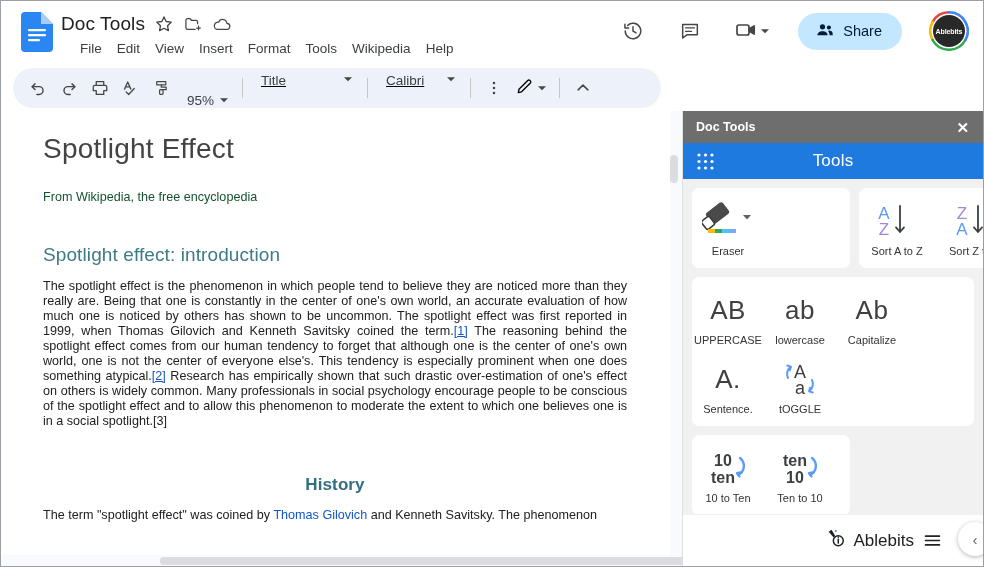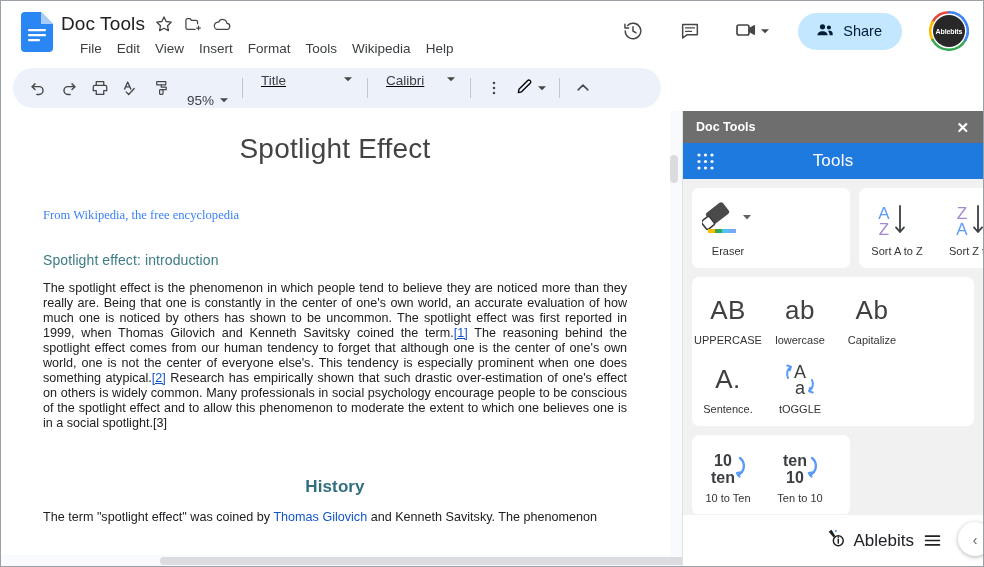--- a/index.html
+++ b/index.html
@@ -116,26 +116,26 @@
     flex: 1; min-width: 0; position: relative;
     background: #f8fafd; overflow: hidden;
   }
   .page {
     position: absolute; left: 0; top: 0; right: 12px; bottom: 11px;
     background: #fff; overflow: hidden;
     padding: 22px 43px 0 42px;
   }
   .doc-h1 {
     font-size: 28px; font-weight: 400; color: #434343;
-    text-align: center; letter-spacing: .2px; margin-bottom: 43px;
+    text-align: left; letter-spacing: .2px; margin-bottom: 25px;
     font-family: "Liberation Sans", sans-serif;
   }
-  .doc-sub { font-size: 12.6px; color: #3b82f6; margin-bottom: 29px; font-family: Liberation Serif, serif; }
+  .doc-sub { font-size: 12.6px; color: #14532d; margin-bottom: 40px; }
   .doc-h2 {
-    font-size: 14px; color: #3d7b86; font-weight: 400;
+    font-size: 19px; color: #3d7b86; font-weight: 400;
     margin-bottom: 13px; letter-spacing: .1px;
   }
   .doc-h2.bold { font-weight: bold; font-size: 17px; color: #2f6f7e; text-align: center; }
   .doc-p {
     font-size: 12.6px; color: #202124; line-height: 15px;
     text-align: justify; margin-bottom: 26px;
   }
   .doc-p a, .lnk { color: #1155cc; text-decoration: underline; cursor: pointer; }
   .lnk-plain { color: #1155cc; text-decoration: none; cursor: pointer; }
   .sec-gap { height: 20px; }

